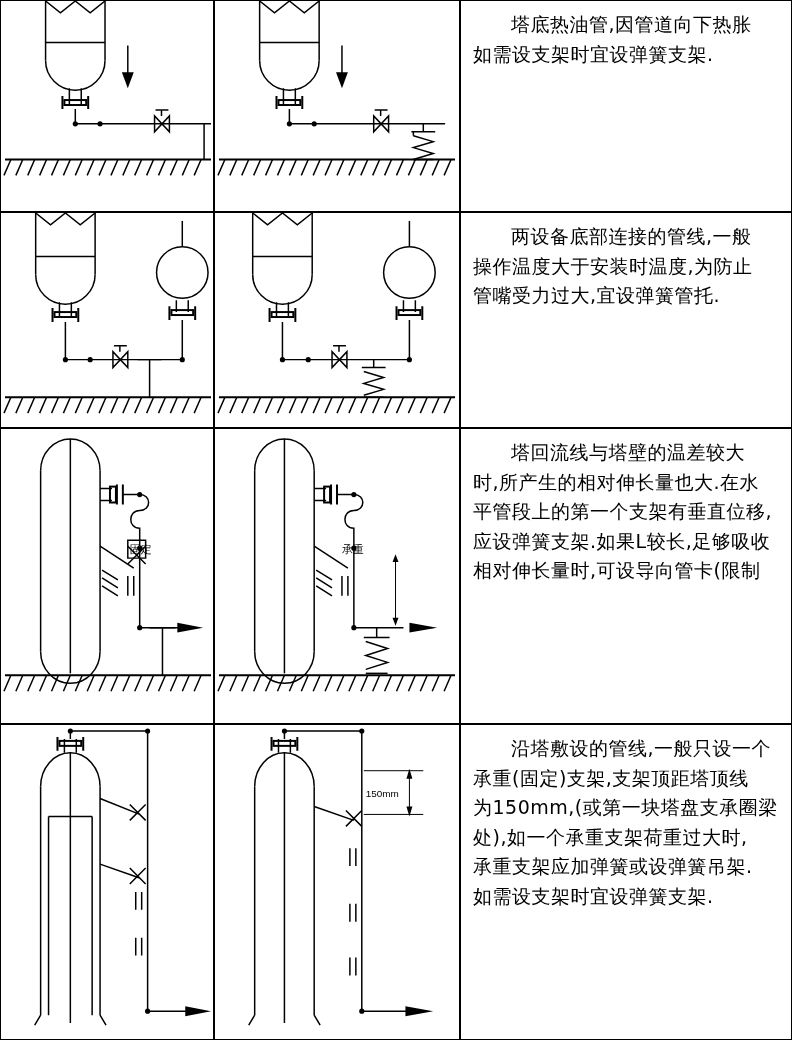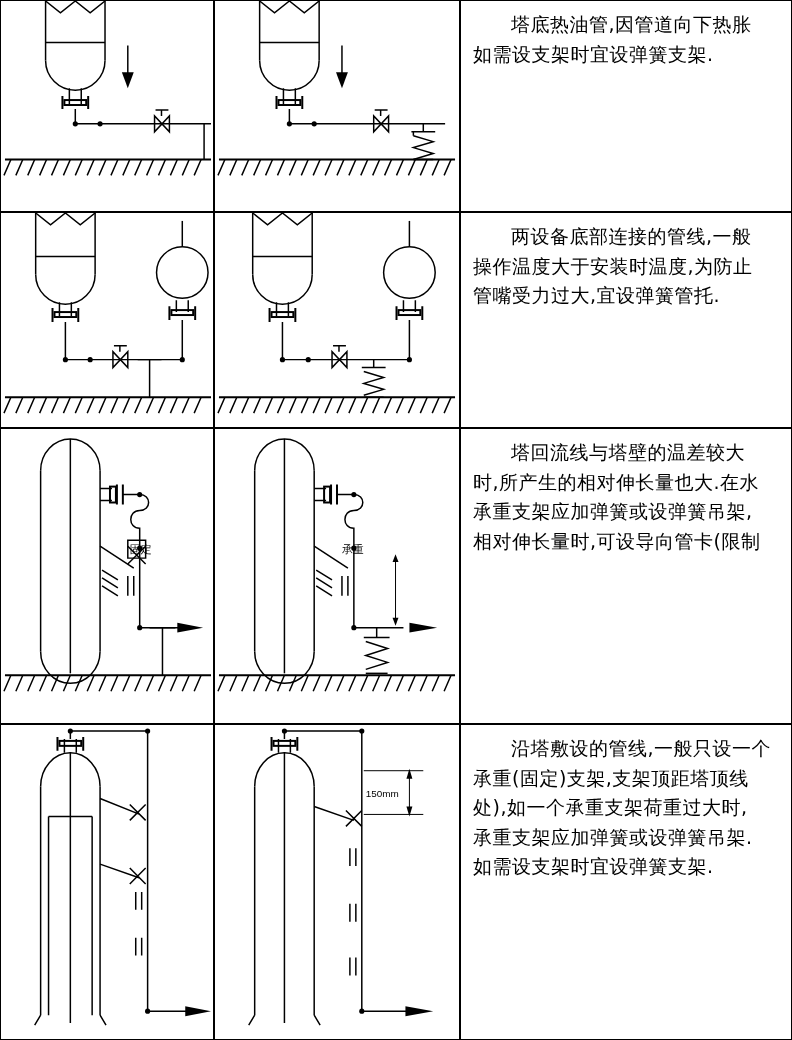--- a/index.html
+++ b/index.html
@@ -229,21 +229,22 @@
         <g class="ln lw15">
           <path d="M10 248 L3 264 M22 248 L15 264 M34 248 L27 264 M46 248 L39 264 M58 248 L51 264 M70 248 L63 264 M82 248 L75 264 M94 248 L87 264 M106 248 L99 264 M118 248 L111 264 M130 248 L123 264 M142 248 L135 264 M154 248 L147 264 M166 248 L159 264 M178 248 L171 264 M190 248 L183 264 M202 248 L195 264 M214 248 L207 264 M226 248 L219 264 M238 248 L231 264"></path>
         </g>
       </svg>
     </div>
 
     <div class="cell">
       <div class="txt">
         <p class="ind">塔回流线与塔壁的温差较大</p>
         <p>时,所产生的相对伸长量也大.在水</p>
-        <p>承重支架应加弹簧或设弹簧吊架,</p>
+        <p>平管段上的第一个支架有垂直位移,</p>
+        <p>应设弹簧支架.如果L较长,足够吸收</p>
         <p>相对伸长量时,可设导向管卡(限制</p>
       </div>
     </div>
 
     <div class="cell">
       <svg viewBox="0 0 214 316" preserveAspectRatio="none">
 
         <path class="ln lw15" d="M40 62 L40 292 M100 62 L100 292"></path>
         <path class="ln lw15" d="M40 62 A30 34 0 0 1 100 62"></path>
         <path class="ln lw15" d="M70 28 L70 300"></path>
@@ -295,20 +296,21 @@
         <path class="ln lw15" d="M136 180 L136 198 M142 180 L142 198"></path>
         <path class="ln lw15" d="M136 234 L136 252 M142 234 L142 252"></path>
         <path class="fillblack" d="M192 283 L220 288 L192 293 Z"></path>
       </svg>
     </div>
 
     <div class="cell">
       <div class="txt">
         <p class="ind">沿塔敷设的管线,一般只设一个</p>
         <p>承重(固定)支架,支架顶距塔顶线</p>
+        <p>为150mm,(或第一块塔盘支承圈梁</p>
         <p>处),如一个承重支架荷重过大时,</p>
         <p>承重支架应加弹簧或设弹簧吊架.</p>
         <p>如需设支架时宜设弹簧支架.</p>
       </div>
     </div>
 
   </div>
 </div>
 
 </body></html>

